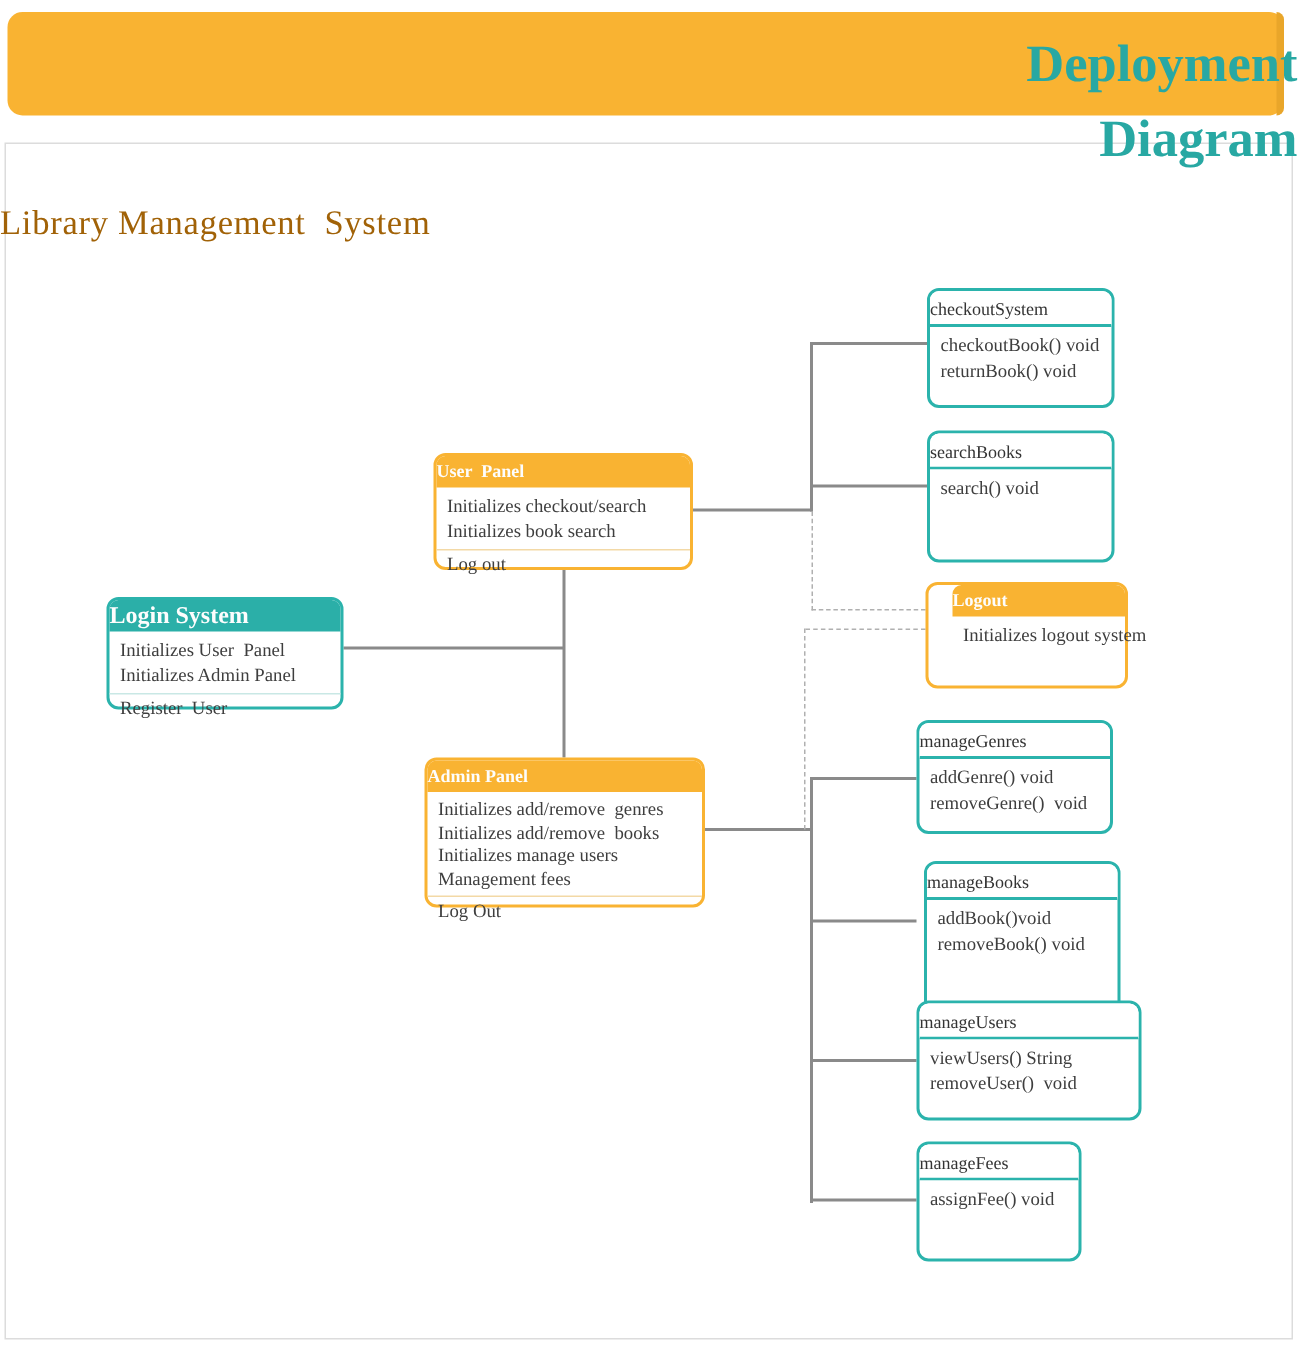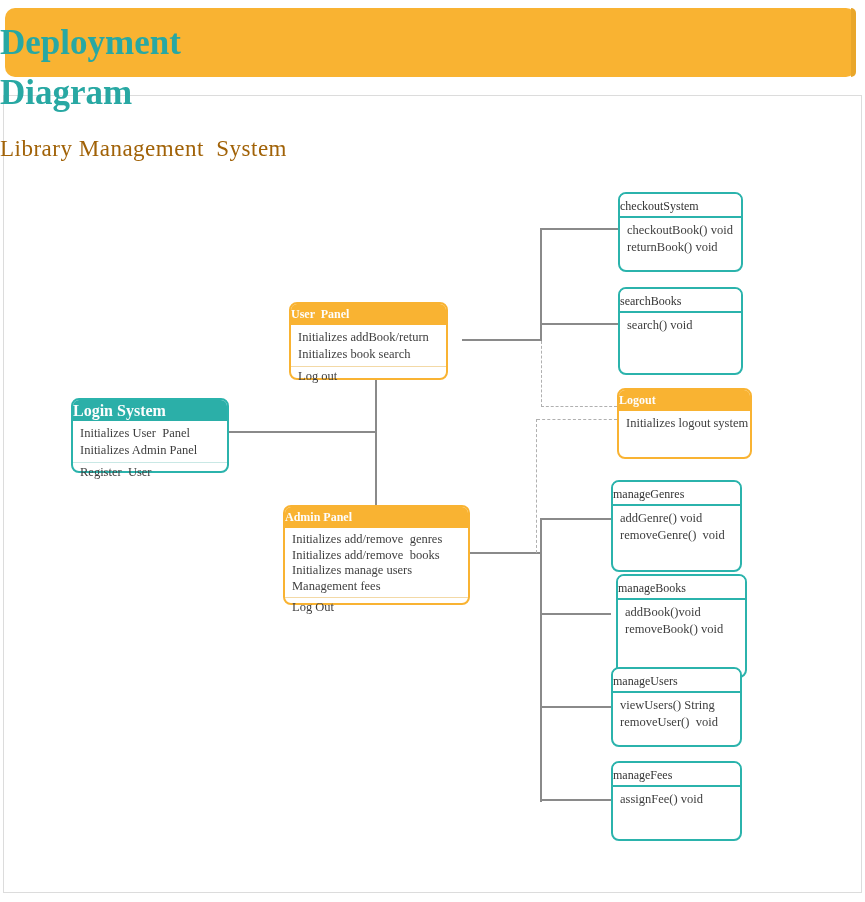--- a/index.html
+++ b/index.html
@@ -11,21 +11,21 @@
   .banner{
     position:absolute;left:5px;top:8px;width:851px;height:69px;
     background:#F9B332;border-radius:10px;z-index:3;
   }
   .banner-cap{
     position:absolute;right:0;top:0;width:5px;height:69px;
     background:#E9A62A;border-radius:0 10px 10px 0;
   }
   .banner-text{
     position:absolute;left:0;top:18px;width:865px;z-index:4;
-    text-align:left;font-weight:bold;font-size:35px;line-height:50px;
+    text-align:right;font-weight:bold;font-size:35px;line-height:50px;
     color:#28A8A3;white-space:pre;pointer-events:none;
   }
   
   .canvas{
     position:absolute;left:3px;top:95px;width:857px;height:796px;
     background:#ffffff;border:1px solid #dcdcdc;z-index:1;
   }
   .diagram-title{
     position:absolute;left:0;top:136px;width:865px;text-align:left;
     font-size:23px;color:#a16207;letter-spacing:.5px;white-space:pre;z-index:2;
@@ -105,43 +105,43 @@
 <div class="node tealfill" style="left:71px;top:398px;width:158px;height:75px;">
   <div class="hdr">Login System</div>
   <div class="body">
     <div class="row">Initializes User  Panel</div>
     <div class="row">Initializes Admin Panel</div>
   </div>
   <hr class="divider">
   <div class="footer-row">Register  User</div>
 </div>
 
-<div class="node yellow" style="left:289px;top:302px;width:159px;height:78px;">
+<div class="node yellow" style="left:289px;top:302px;width:173px;height:78px;">
   <div class="hdr">User  Panel</div>
   <div class="body">
-    <div class="row">Initializes addBook/return</div>
+    <div class="row">Initializes checkout/search</div>
     <div class="row">Initializes book search</div>
   </div>
   <hr class="divider">
   <div class="footer-row">Log out</div>
 </div>
 
 <div class="node yellow compact" style="left:283px;top:505px;width:187px;height:100px;">
   <div class="hdr">Admin Panel</div>
   <div class="body">
     <div class="row">Initializes add/remove  genres</div>
     <div class="row">Initializes add/remove  books</div>
     <div class="row">Initializes manage users</div>
     <div class="row">Management fees</div>
   </div>
   <hr class="divider">
   <div class="footer-row">Log Out</div>
 </div>
 
-<div class="node yellow" style="left:617px;top:388px;width:135px;height:71px;">
+<div class="node yellow" style="left:617px;top:388px;width:135px;height:71px;padding-left:16px;">
   <div class="hdr">Logout</div>
   <div class="body">
     <div class="row">Initializes logout system</div>
   </div>
 </div>
 
 <div class="node teal" style="left:618px;top:192px;width:125px;height:80px;">
   <div class="hdr">checkoutSystem</div>
   <div class="body">
     <div class="row">checkoutBook() void</div>
@@ -149,42 +149,42 @@
   </div>
 </div>
 
 <div class="node teal" style="left:618px;top:287px;width:125px;height:88px;">
   <div class="hdr">searchBooks</div>
   <div class="body">
     <div class="row">search() void</div>
   </div>
 </div>
 
-<div class="node teal" style="left:611px;top:480px;width:131px;height:92px;">
+<div class="node teal" style="left:611px;top:480px;width:131px;height:76px;">
   <div class="hdr">manageGenres</div>
   <div class="body">
     <div class="row">addGenre() void</div>
     <div class="row">removeGenre()  void</div>
   </div>
 </div>
 
 <div class="node teal" style="left:616px;top:574px;width:131px;height:104px;">
   <div class="hdr">manageBooks</div>
   <div class="body">
     <div class="row">addBook()void</div>
     <div class="row">removeBook() void</div>
   </div>
 </div>
 
-<div class="node teal" style="left:611px;top:667px;width:131px;height:80px;">
+<div class="node teal" style="left:611px;top:667px;width:150px;height:80px;">
   <div class="hdr">manageUsers</div>
   <div class="body">
     <div class="row">viewUsers() String</div>
     <div class="row">removeUser()  void</div>
   </div>
 </div>
 
-<div class="node teal" style="left:611px;top:761px;width:131px;height:80px;">
+<div class="node teal" style="left:611px;top:761px;width:110px;height:80px;">
   <div class="hdr">manageFees</div>
   <div class="body">
     <div class="row">assignFee() void</div>
   </div>
 </div>
 
 </body></html>

